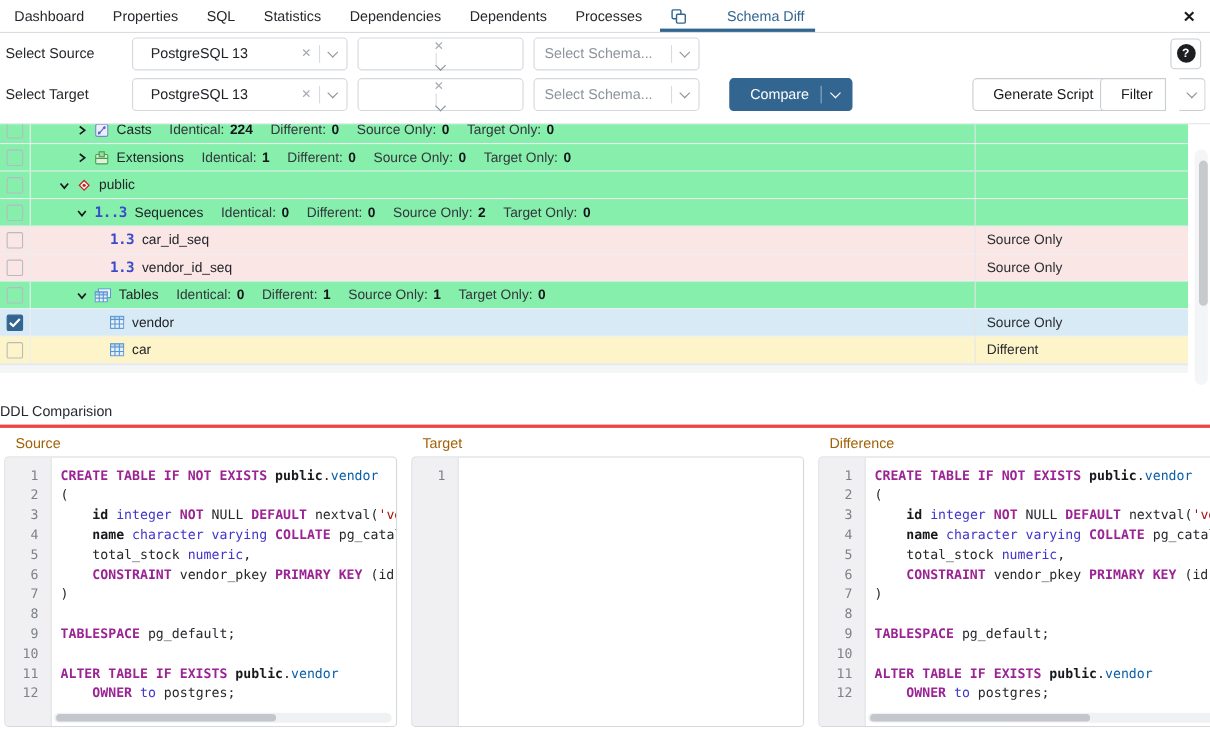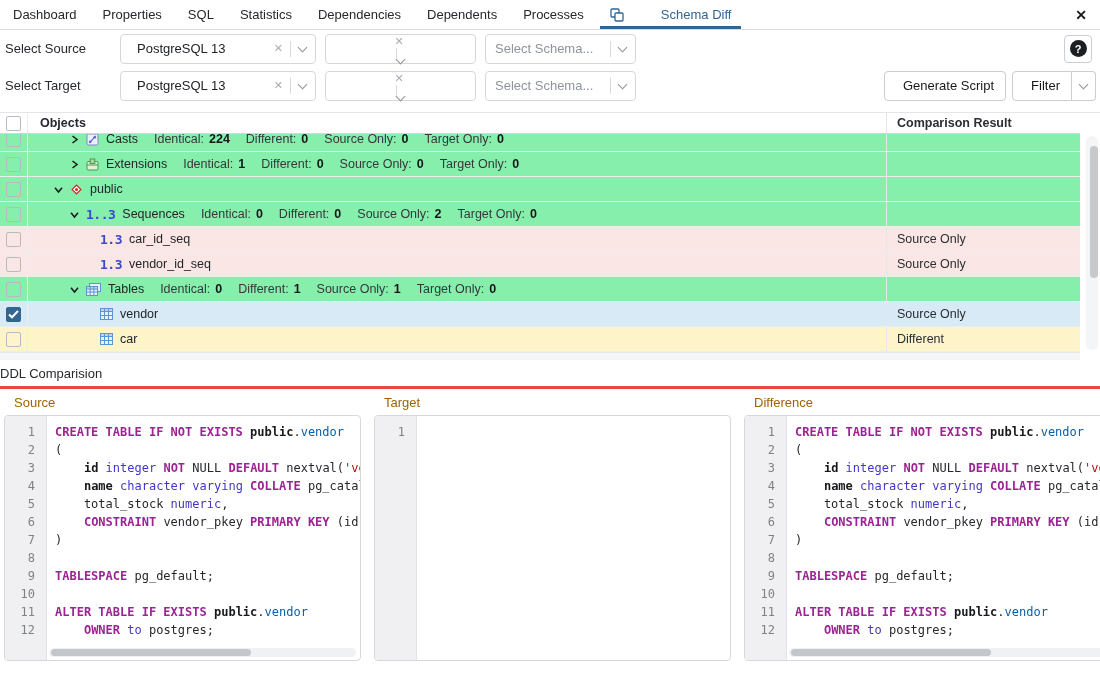--- a/index.html
+++ b/index.html
@@ -33,21 +33,21 @@
   .chev{ width:7px; height:7px; border-left:1.6px solid #8d949c; border-bottom:1.6px solid #8d949c; transform:rotate(-45deg); margin-top:-3px; flex:none; }
   .chev.white{ border-color:#fff; }
   .icon{ display:inline-flex; align-items:center; justify-content:center; flex:none; }
   
   .btn{ display:flex; align-items:center; gap:7px; height:30px; border:1px solid #c9ced3; border-radius:4px; background:#fff; color:#17191c; padding:0 11px; font-size:13px; cursor:pointer; }
   .btn-primary{ background:var(--accent); border-color:var(--accent); color:#fff; margin-left:18px; }
   .btn-primary .vsep{ width:1px; height:16px; background:rgba(255,255,255,.45); margin:0 2px 0 4px; }
   .abs-r{ position:absolute; }
   .help-btn{ width:28px; height:28px; padding:0; justify-content:center; right:8px; }
   .help-circle{ width:17px; height:17px; border-radius:50%; background:#1c1e21; color:#fff; font-weight:bold; font-size:11px; display:flex; align-items:center; justify-content:center; }
-  .btn-group{ display:flex; right:4px; }
+  .btn-group{ display:flex; right:4px;gap:12px; }
   .btn-group .btn{ border-radius:4px 0 0 4px; }
   .btn-group .btn-chev{ width:24px; display:flex; align-items:center; justify-content:center; border:1px solid #c9ced3; border-left:none; border-radius:0 4px 4px 0; background:#fff; cursor:pointer; }
   
   .grid{ margin-top:8px; border-top:1px solid #e3e5e8; position:relative; height:247px; }
   .ghead{ display:flex; height:21px; border-bottom:1px solid #d4d7da; font-weight:bold; font-size:12.5px; color:#2b2e32; margin-right:20px; }
   .ghead .cb-cell{ border-bottom:none; }
   .ghead .main-cell{ padding-left:12px; display:flex; align-items:center; }
   .ghead .res-cell{ display:flex; align-items:center; }
   .grid-body{ height:218px; overflow:hidden; margin-right:20px; }
   .grid-body .grow:first-child{ margin-top:-7px; }
@@ -171,47 +171,42 @@
     <span class="val">target_db</span>
     <span class="clear">✕</span>
     <span class="divider"></span>
     <span class="chev"></span>
   </div>
   <div class="select w-schema">
     <span class="ph">Select Schema...</span>
     <span class="divider"></span>
     <span class="chev"></span>
   </div>
+  <button class="btn btn-primary">
+    <span class="icon"></span>
+    <span>Compare</span>
+    <span class="vsep"></span>
+    <span class="chev white"></span>
+  </button>
   <button class="btn abs-r" style="right:94px">
     <span class="icon"></span>
     <span>Generate Script</span>
   </button>
   <div class="btn-group abs-r">
     <button class="btn">
       <span class="icon"></span>
       <span>Filter</span>
     </button>
     <span class="btn-chev">
         <span class="chev"></span>
       </span>
   </div>
 </div>
 
 <div class="grid">
-  <div class="ghead">
-    <div class="cb-cell">
-        <span class="cbx"></span>
-      </div>
-    <div class="main-cell" style="width:858px">
-        <span>Objects</span>
-      </div>
-    <div class="res-cell">
-        <span>Comparison Result</span>
-      </div>
-  </div>
   <div class="grid-body">
       <div class="grow bg-none">
         <div class="cb-cell">
           <span class="cbx"></span>
         </div>
         <div class="main-cell lvl1">
           <span class="expander">
             <svg width="9" height="9" viewBox="0 0 9 9">
               <path d="M2.5 1 L7 4.5 L2.5 8" stroke="#17191c" stroke-width="1.5" fill="none"></path>
             </svg>

